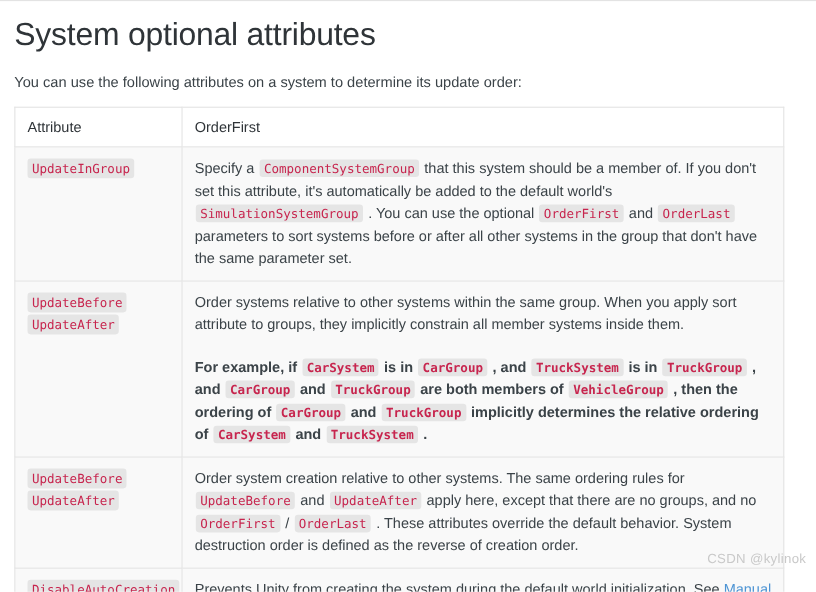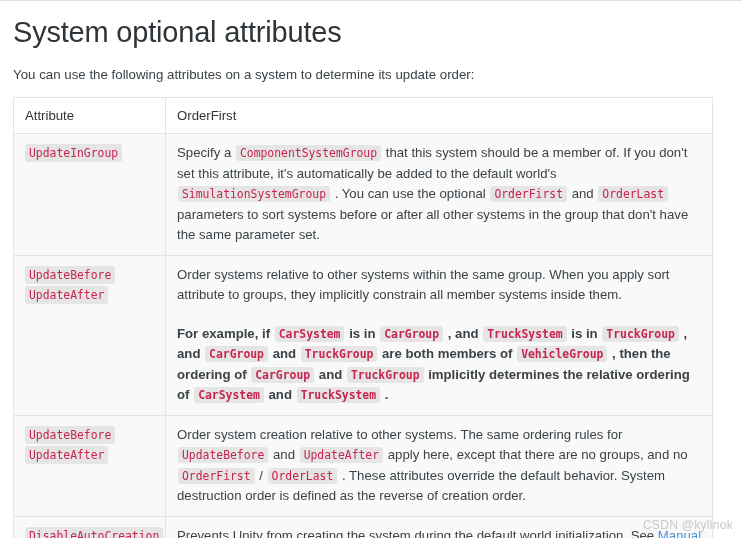--- a/index.html
+++ b/index.html
@@ -101,21 +101,21 @@
     margin-top: 18px;
     font-weight: bold;
   }
   a.doclink {
     color: #4d94d4;
     text-decoration: none;
   }
   .watermark {
     position: absolute;
     right: 9px;
-    bottom: 6px;
+    bottom: 23px;
     font-size: 12px;
     line-height: 14px;
     color: #c9c9c9;
     letter-spacing: 0.3px;
     font-family: "Liberation Sans", sans-serif;
     user-select: none;
   }
 </style>
 </head>
 <body>

